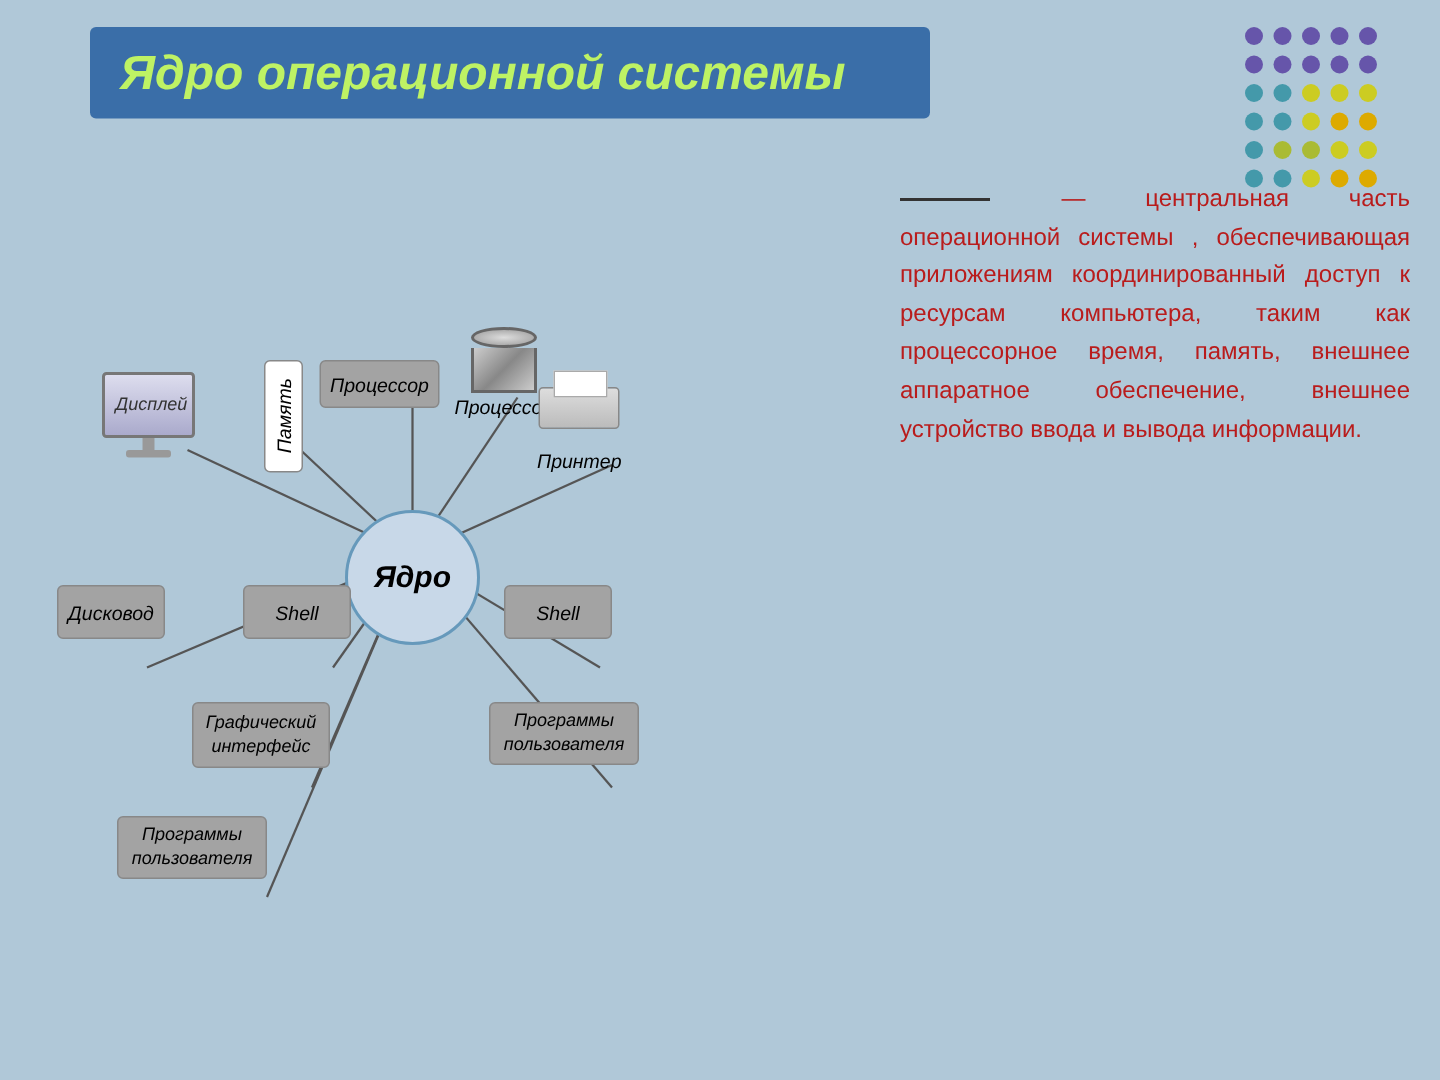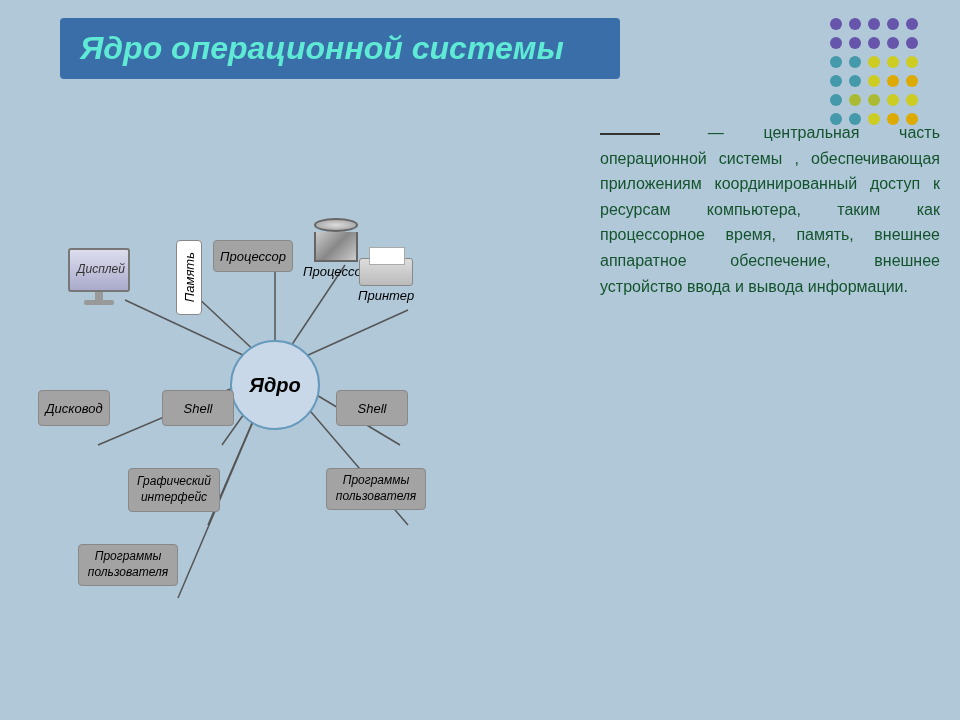--- a/index.html
+++ b/index.html
@@ -16,21 +16,21 @@
     .title-bar {
       position: absolute;
       top: 18px;
       left: 60px;
       width: 560px;
       background: #3a6ea8;
       padding: 12px 20px;
       border-radius: 4px;
     }
     .title-bar h1 {
-      color: #5eead4;
+      color: #bef264;
       font-size: 32px;
       font-weight: bold;
       font-style: italic;
     }
 
     
     .dots-grid {
       position: absolute;
       top: 18px;
       right: 30px;
@@ -57,21 +57,21 @@
     }
 
     
     .text-panel {
       position: absolute;
       top: 120px;
       right: 20px;
       width: 340px;
       font-size: 16px;
       line-height: 1.6;
-      color: #14532d;
+      color: #b91c1c;
       text-align: justify;
     }
 
     
     .node-box {
       background: #a3a3a3;
       border: 1px solid #888;
       border-radius: 4px;
       font-style: italic;
       font-size: 13px;
@@ -298,21 +298,21 @@
 <div class="node-box" style="position:absolute;top:240px;left:213px;width:80px;height:32px;">
   <span>Процессор</span>
 </div>
 
 <div class="cylinder" style="position:absolute;top:218px;left:303px;">
   <div class="cylinder-top"></div>
   <div class="cylinder-body"></div>
   <div class="cylinder-label">Процессор</div>
 </div>
 
-<div class="printer" style="position:absolute;top:258px;left:358px;">
+<div class="printer" style="position:absolute;top:258px;left:358px;gap:12px;">
   <div class="printer-body">
     <div class="printer-paper"></div>
   </div>
   <div class="printer-label">Принтер</div>
 </div>
 
 <div class="node-box" style="position:absolute;top:390px;left:162px;width:72px;height:36px;">
   <span>Shell</span>
 </div>
 

